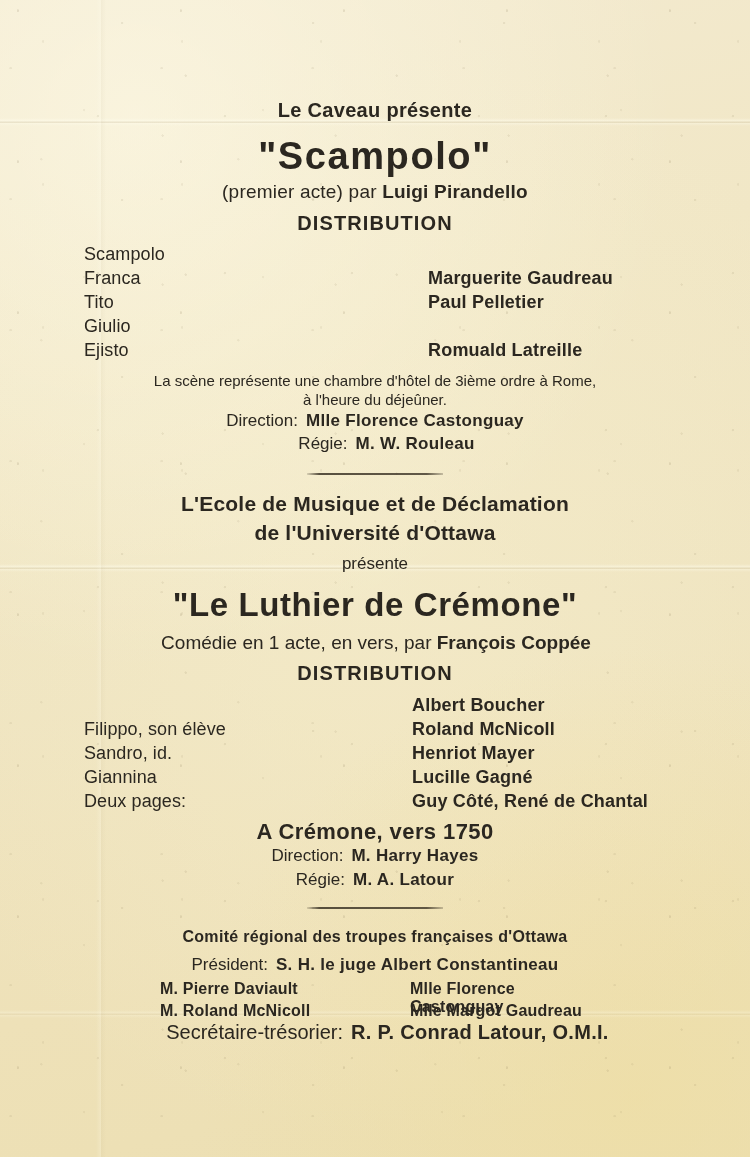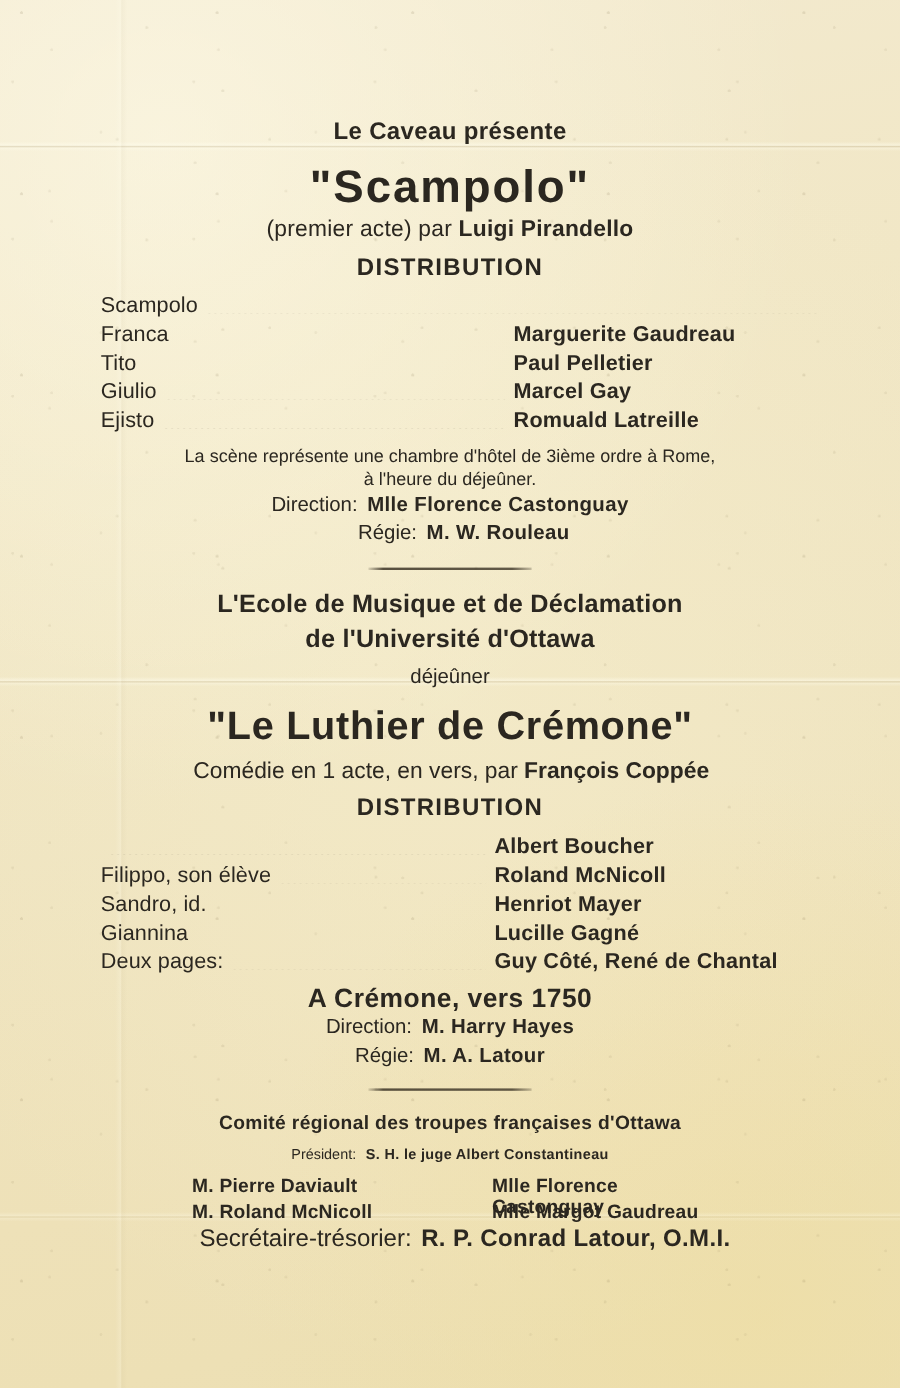--- a/index.html
+++ b/index.html
@@ -189,21 +189,21 @@
     font-size: 20px; font-weight: bold; letter-spacing: 1.1px;
   }
 
   
   .committee-title {
     position: absolute; left: 0; right: 0; top: 928px;
     font-size: 16px; font-weight: bold; letter-spacing: .3px;
   }
   .president {
     position: absolute; left: 0; right: 0; top: 955px;
-    font-size: 12px;
+    font-size: 17px;
   }
   .members {
     position: absolute; left: 160px; top: 980px; width: 440px;
   }
   .members .mrow {
     display: flex;
     height: 22px;
     font-size: 16px; font-weight: bold;
     letter-spacing: .2px;
   }
@@ -249,21 +249,20 @@
         <span class="actor">Marguerite Gaudreau</span>
       </div>
       <div class="row">
         <span class="role">Tito</span>
         <span class="leader"></span>
         <span class="actor">Paul Pelletier</span>
       </div>
       <div class="row">
         <span class="role">Giulio</span>
         <span class="leader"></span>
-        <span class="actor">Marcel Gay</span>
       </div>
       <div class="row">
         <span class="role">Ejisto</span>
         <span class="leader"></span>
         <span class="actor">Romuald Latreille</span>
       </div>
     </div>
 
     <div class="note" id="scene-note-1">
       <div>La scène représente une chambre d'hôtel de 3ième ordre à Rome,</div>
@@ -275,21 +274,21 @@
     </div>
 
     <div class="note" id="regie-1">
       <span class="credit-label">Régie:</span><span class="credit-name">M. W. Rouleau</span>
     </div>
 
     <div class="rule" id="rule-1"></div>
 
     <div class="line school-1">L'Ecole de Musique et de Déclamation</div>
     <div class="line school-2">de l'Université d'Ottawa</div>
-    <div class="line presente-2">déjeûner</div>
+    <div class="line presente-2">présente</div>
 
     <div class="line play-title-2">"Le Luthier de Crémone"</div>
 
     <div class="line play-sub-2">
       <span>Comédie en 1 acte, en vers, par </span><span class="b">François Coppée</span>
     </div>
 
     <div class="line distribution-2">DISTRIBUTION</div>
 
     <div class="cast" id="cast-luthier">

